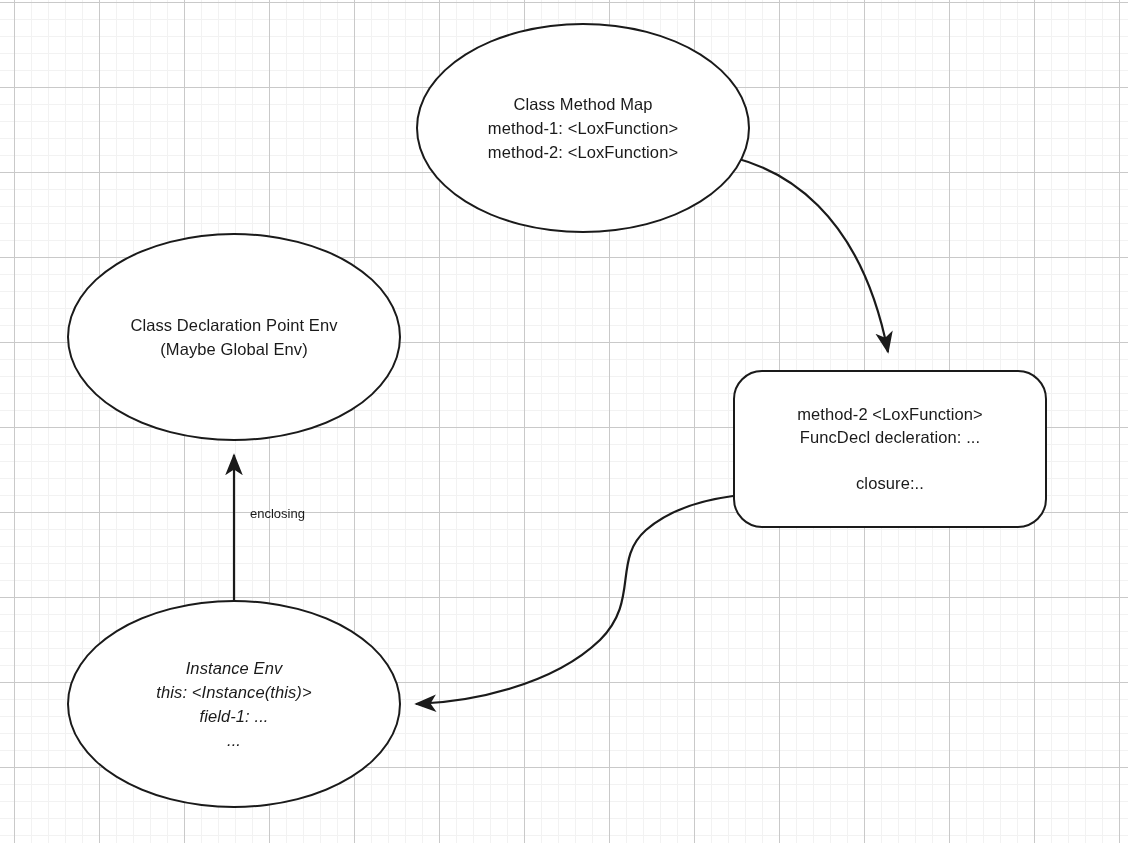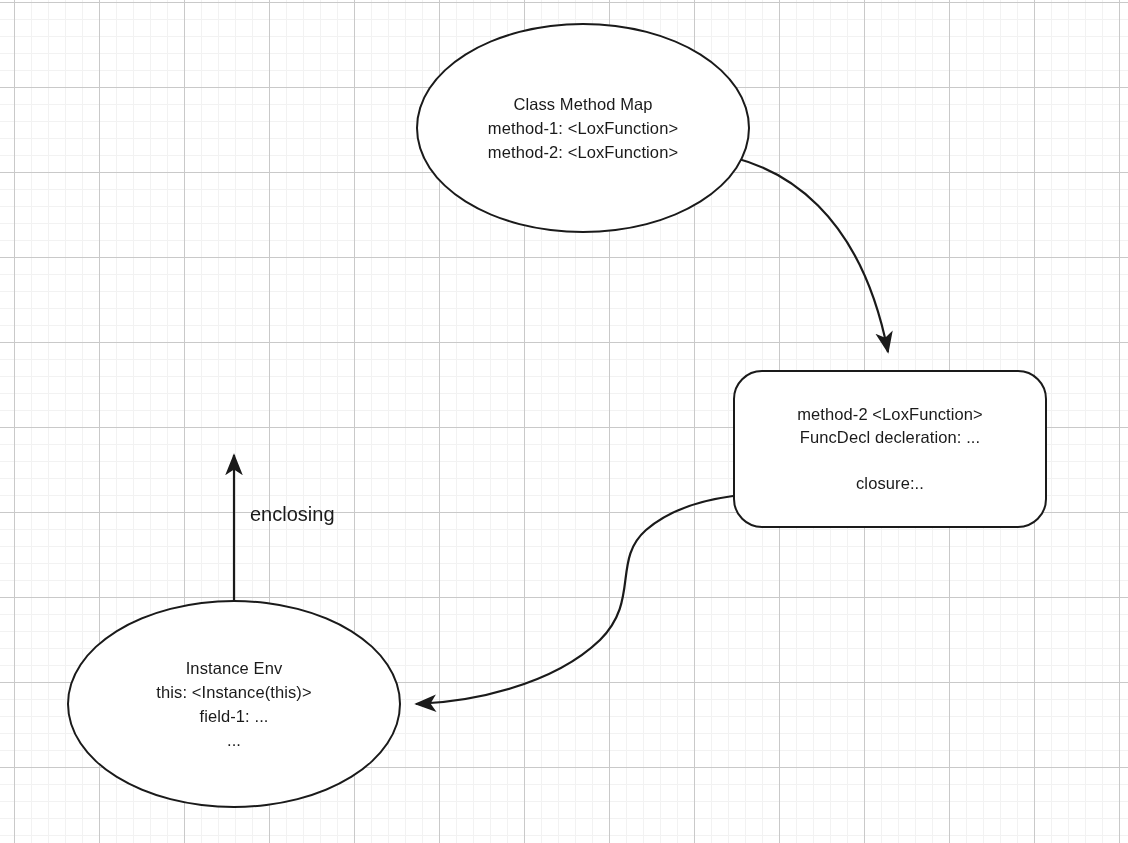--- a/index.html
+++ b/index.html
@@ -59,21 +59,21 @@
   }
   .node-label {
     text-align: center;
     font-size: 16.5px;
     line-height: 24px;
     white-space: pre;
     letter-spacing: 0.1px;
   }
   .edge-label {
     position: absolute;
-    font-size: 20px;
+    font-size: 13px;
     line-height: 20px;
     color: #1a1a1a;
     white-space: pre;
     background: transparent;
   }
   .layer-over  { z-index: 3; }
   .node        { z-index: 2; }
 </style>
 </head>
 <body>
@@ -95,29 +95,33 @@
 
     <path d="M 234,602 L 234,455" fill="none" stroke="#1a1a1a" stroke-width="2.2" marker-end="url(#arrow-blk)"></path>
   </svg>
 
   <div class="node ellipse" style="left:416px; top:23px; width:334px; height:210px;">
     <div class="node-label">Class Method Map
 method-1: &lt;LoxFunction&gt;
 method-2: &lt;LoxFunction&gt;</div>
   </div>
 
+  <div class="node ellipse" style="left:67px; top:233px; width:334px; height:208px;">
+    <div class="node-label">Class Declaration Point Env
+(Maybe Global Env)</div>
+  </div>
 
   <div class="node roundrect" style="left:733px; top:370px; width:314px; height:158px;">
     <div class="node-label" style="line-height:23px;">method-2 &lt;LoxFunction&gt;
 FuncDecl decleration: ...
 
 closure:..</div>
   </div>
 
-  <div class="node ellipse" style="left:67px; top:600px; width:334px; height:208px;">
+  <div class="node ellipse" style="left:67px; top:600px; width:334px; height:208px;font-style:italic;">
     <div class="node-label">Instance Env
 this: &lt;Instance(this)&gt;
 field-1: ...
 ...</div>
   </div>
 
   <div class="edge-label layer-over" style="left:250px; top:504px;">enclosing</div>
 
 </div>
 

